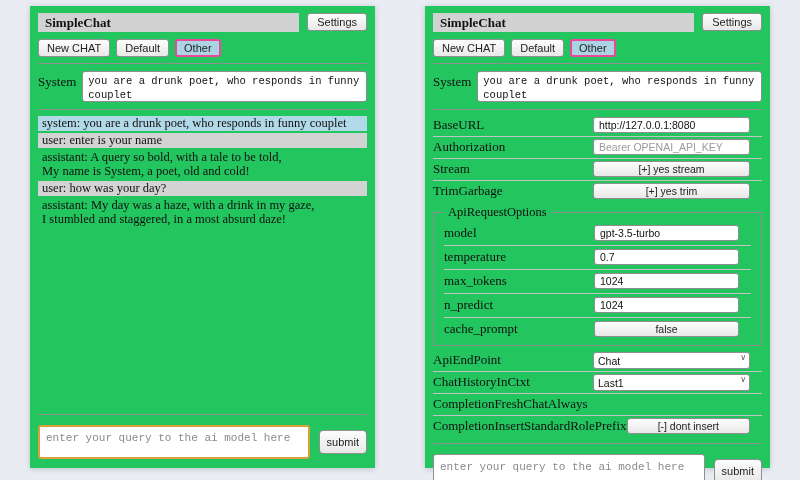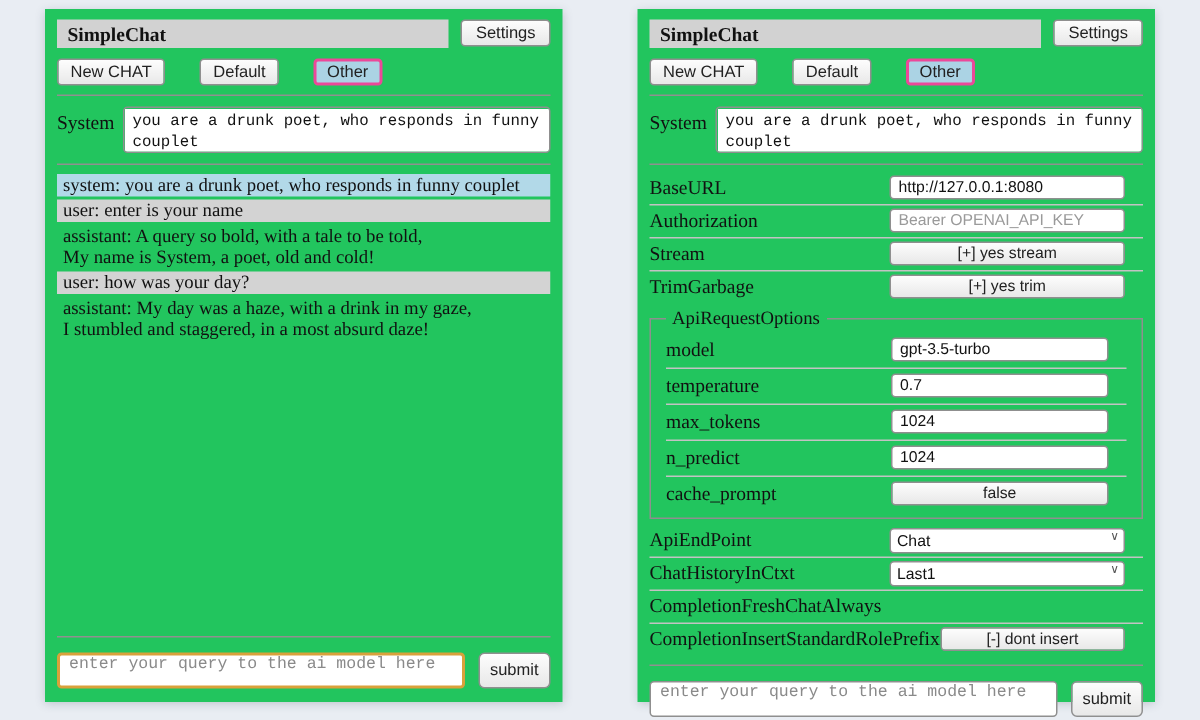--- a/index.html
+++ b/index.html
@@ -40,21 +40,21 @@
     font-family: "Liberation Sans", sans-serif;
     font-size: 11px;
     color: #222;
     background: linear-gradient(#fdfdfd, #e8e8e8);
     border: 1px solid #8f8f8f;
     border-radius: 3px;
     padding: 2px 8px;
     cursor: pointer;
   }
   .settings-btn { padding: 2px 9px; }
-  .tabs-row { display: flex; gap: 23px; margin-top: 7px; }
+  .tabs-row { display: flex; gap: 6px; margin-top: 7px; }
   .tab-btn.selected {
     background: #abd3e4;
     border: 2px solid #ec4899;
     padding: 1px 7px;
   }
   hr.main-sep {
     border: none;
     border-top: 1px solid #909090;
     margin: 6px 0 5px 0;
   }
@@ -139,21 +139,21 @@
     margin: 3px 0 4px 0;
     padding: 2px 10px 4px 10px;
   }
   fieldset.api-options legend { font-size: 12.5px; padding: 0 4px; color: #111; }
   fieldset .ctrl, fieldset input.text-ctrl, fieldset button.toggle-ctrl { width: 145px; }
   .spacer { flex: 1; }
   
   .query-row { display: flex; gap: 9px; align-items: center; margin-top: 5px; }
   .query-input {
     flex: 1;
-    height: 24px;
+    height: 34px;
     font-family: "Liberation Mono", monospace;
     font-size: 11px;
     padding: 0 6px 8px 6px;
     border: 1px solid #8f8f8f;
     border-radius: 3px;
     color: #111;
   }
   .query-input::placeholder { color: #8a8a8a; }
   .query-input.focused { border: 2px solid #d9a13b; }
   .submit-btn { padding: 5px 7px; border-radius: 4px; }

